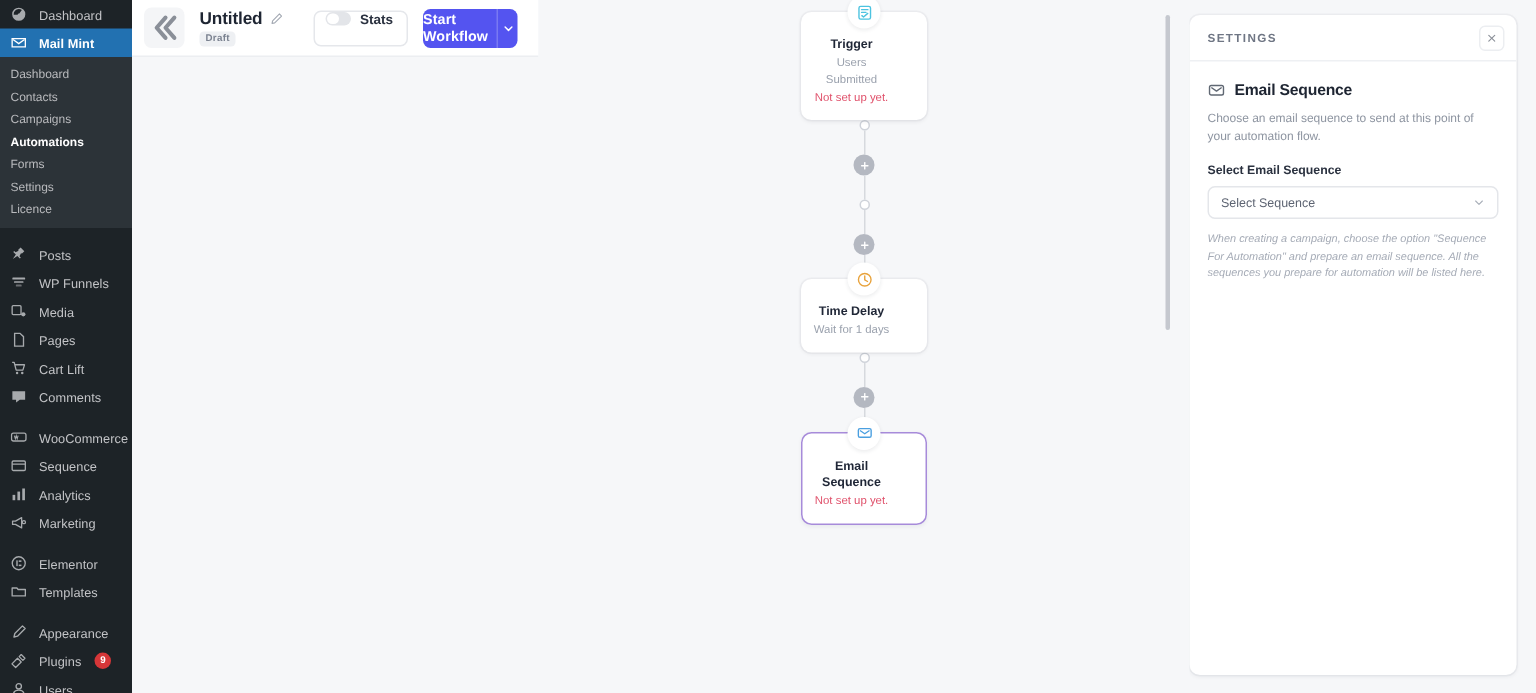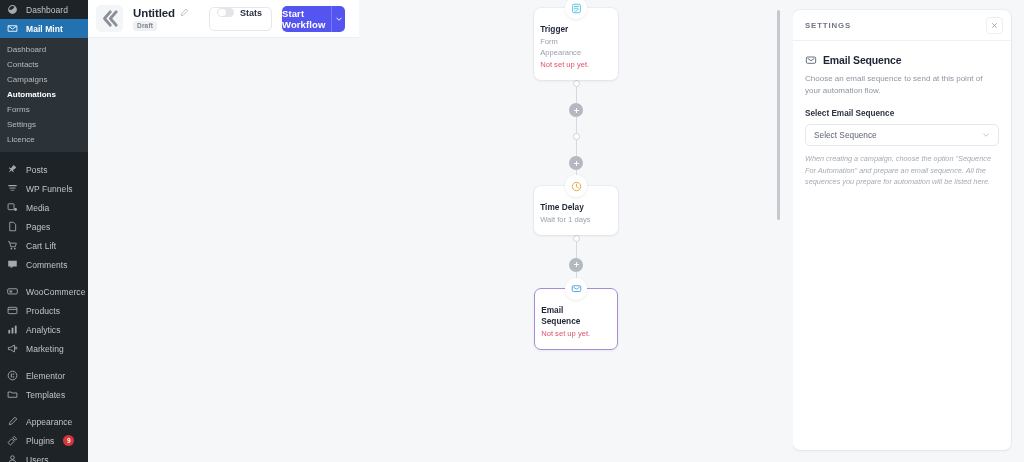--- a/index.html
+++ b/index.html
@@ -100,21 +100,21 @@
 
   .canvas {
     flex: 1; position: relative; background: #f6f7f9;
     overflow: hidden; min-width: 0;
   }
   .flow { position: absolute; left: 0; top: 0; right: 0; display: flex; flex-direction: column; align-items: center; padding-top: 8px; }
 
   .node {
     width: 84px; background: #fff; border-radius: 7px;
     box-shadow: 0 1px 3px rgba(22,28,45,.07), 0 0 0 1px rgba(22,28,45,.035);
-    padding: 16px 23px 9px 6px; text-align: left; position: relative;
+    padding: 16px 23px 9px 6px; text-align: center; position: relative;
     cursor: pointer;
   }
   .node.selected {
     border: 1.2px solid #a78bda;
     box-shadow: 0 1px 3px rgba(22,28,45,.06);
   }
   .node-icon {
     position: absolute; top: -11px; left: 50%; transform: translateX(-50%);
     width: 22px; height: 22px; border-radius: 50%; background: #fff;
     box-shadow: 0 1px 3px rgba(22,28,45,.09);
@@ -280,21 +280,21 @@
         </span>
         <span>WooCommerce</span>
       </div>
       <div class="wp-item">
         <span class="wp-ico">
           <svg viewBox="0 0 16 16" fill="currentColor">
             <rect x="1.6" y="3.4" width="12.8" height="9.2" rx="1.2" fill="none" stroke="currentColor" stroke-width="1.3"></rect>
             <line x1="1.6" y1="6.4" x2="14.4" y2="6.4" stroke="currentColor" stroke-width="1.3"></line>
           </svg>
         </span>
-        <span>Products</span>
+        <span>Sequence</span>
       </div>
       <div class="wp-item">
         <span class="wp-ico">
           <svg viewBox="0 0 16 16" fill="currentColor">
             <rect x="2" y="8.6" width="2.6" height="5.2"></rect>
             <rect x="6.7" y="5.4" width="2.6" height="8.4"></rect>
             <rect x="11.4" y="2.4" width="2.6" height="11.4"></rect>
           </svg>
         </span>
         <span>Analytics</span>
@@ -399,21 +399,21 @@
             <div class="node">
               <span class="node-icon" style="color:#4cc3e0">
                 <svg viewBox="0 0 16 16" fill="currentColor">
                   <rect x="2.4" y="1.8" width="11.2" height="12.4" rx="1.7" fill="none" stroke="currentColor" stroke-width="1.35"></rect>
                   <line x1="4.9" y1="5" x2="11.1" y2="5" stroke="currentColor" stroke-width="1.3" stroke-linecap="round"></line>
                   <line x1="4.9" y1="7.7" x2="9.2" y2="7.7" stroke="currentColor" stroke-width="1.3" stroke-linecap="round"></line>
                   <polyline points="5.2,10.8 6.8,12.2 10.9,8.6" fill="none" stroke="currentColor" stroke-width="1.35" stroke-linecap="round" stroke-linejoin="round"></polyline>
                 </svg>
               </span>
               <div class="node-title">Trigger</div>
-              <div class="node-sub">Form Appearance</div>
+              <div class="node-sub">Users Submitted</div>
               <div class="node-sub warn">Not set up yet.</div>
             </div>
             <div class="connector">
               <div class="conn-dot"></div>
               <div class="conn-line" style="height:16px"></div>
               <div class="plus-btn">
                 <svg viewBox="0 0 16 16" fill="none">
                   <line x1="8" y1="3.2" x2="8" y2="12.8" stroke="currentColor" stroke-width="2.1" stroke-linecap="round"></line>
                   <line x1="3.2" y1="8" x2="12.8" y2="8" stroke="currentColor" stroke-width="2.1" stroke-linecap="round"></line>
                 </svg>

